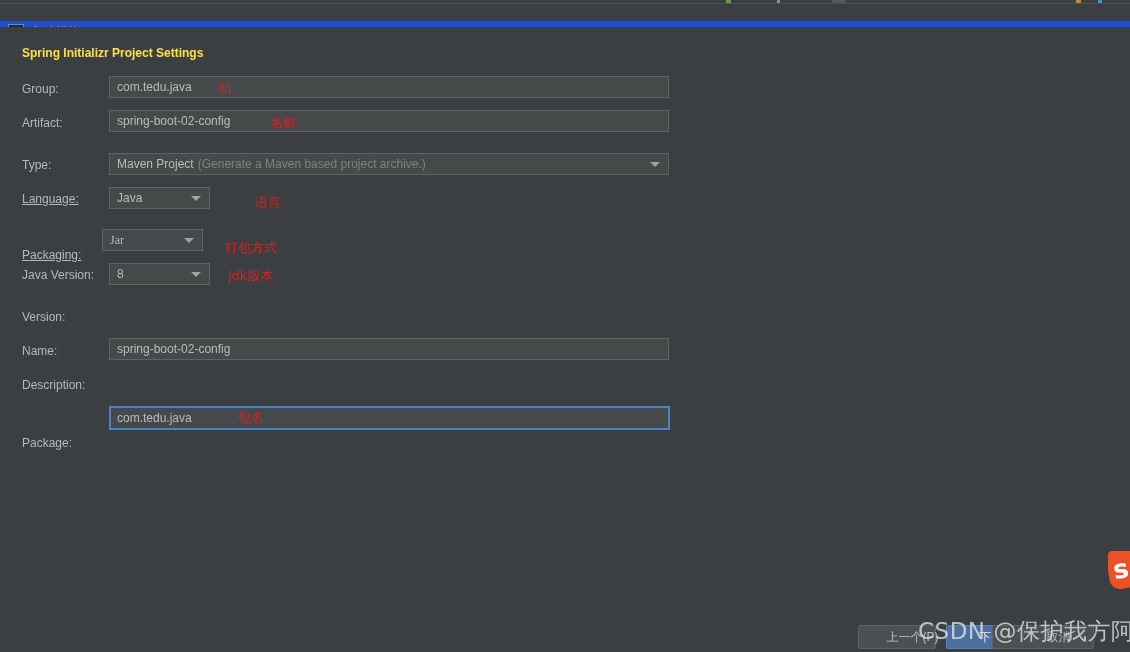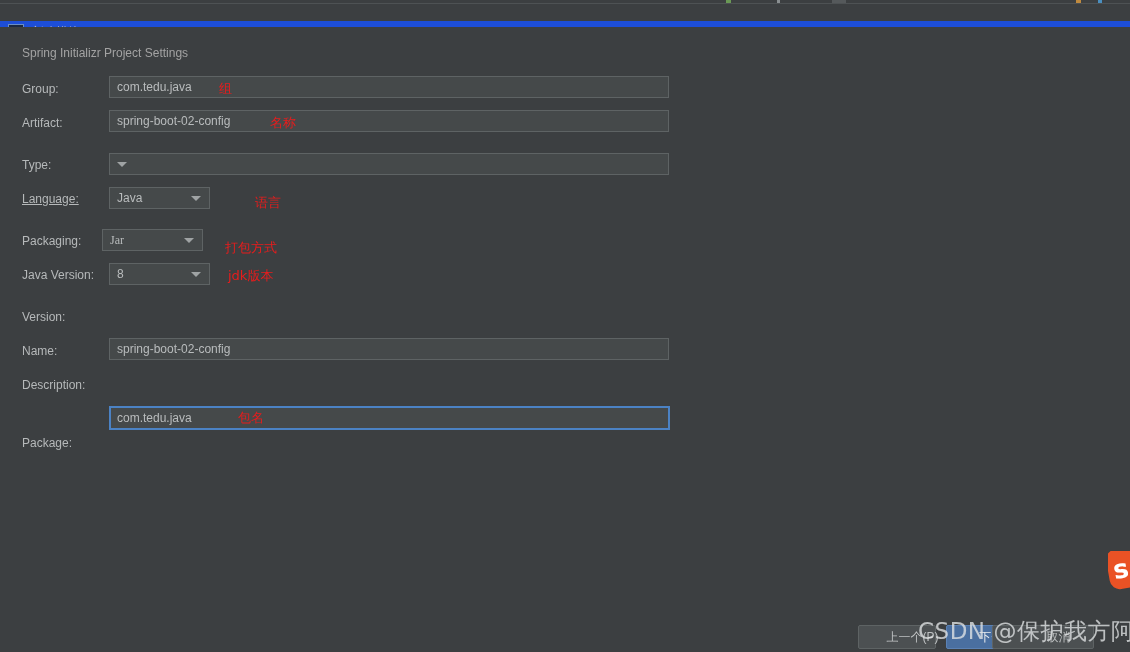--- a/index.html
+++ b/index.html
@@ -88,22 +88,22 @@
     left: 0; top: 27px;
     width: 1130px;
     height: 625px;
     background: #3c3f41;
   }
 
   .section-title {
     position: absolute;
     left: 22px; top: 19px;
     font-size: 12px;
-    font-weight: normal;
-    color: #a3a3a3;
+    font-weight: bold;
+    color: #fde047;
   }
 
   .field-label {
     position: absolute;
     font-size: 12px;
     color: #b6b9ba;
     text-align: left;
     white-space: nowrap;
   }
 
@@ -258,31 +258,32 @@
     <div class="annot" style="left:219px; top:53px;">组</div>
 
     <div class="field-label" style="left:22px; top:89px;">Artifact:</div>
     <div class="textfield" style="left:109px; top:83px; width:560px;">
       <span>spring-boot-02-config</span>
     </div>
     <div class="annot" style="left:270px; top:87px;">名称</div>
 
     <div class="field-label" style="left:22px; top:131px;">Type:</div>
     <div class="combo" style="left:109px; top:126px; width:560px;">
+      <span class="combo-val"><span>Maven Project</span><span class="hint">(Generate a Maven based project archive.)</span></span>
       <span class="arrow"></span>
     </div>
 
     <div class="field-label" style="left:22px; top:165px;text-decoration:underline;">Language:</div>
     <div class="combo" style="left:109px; top:160px; width:101px;">
       <span class="combo-val">Java</span>
       <span class="arrow"></span>
     </div>
     <div class="annot" style="left:255px; top:167px;">语言</div>
 
-    <div class="field-label" style="left:22px; top:207px;">Packaging:</div>
+    <div class="field-label" style="left:22px; top:221px;text-decoration:underline;">Packaging:</div>
     <div class="combo" style="left:102px; top:202px; width:101px;font-family:Liberation Serif, serif;">
       <span class="combo-val">Jar</span>
       <span class="arrow"></span>
     </div>
     <div class="annot" style="left:225px; top:212px;">打包方式</div>
 
     <div class="field-label" style="left:22px; top:241px;">Java Version:</div>
     <div class="combo" style="left:109px; top:236px; width:101px;">
       <span class="combo-val">8</span>
       <span class="arrow"></span>

